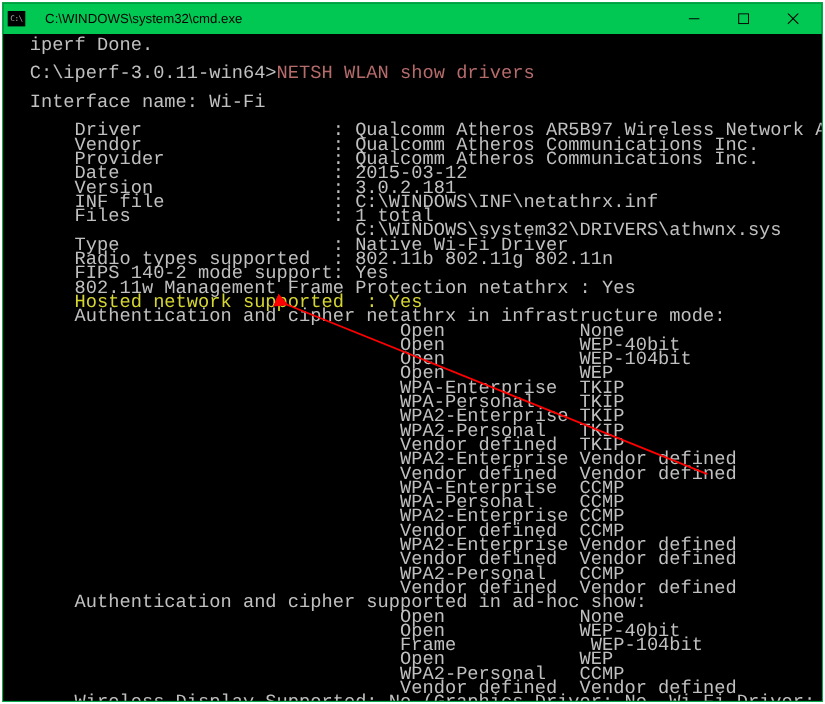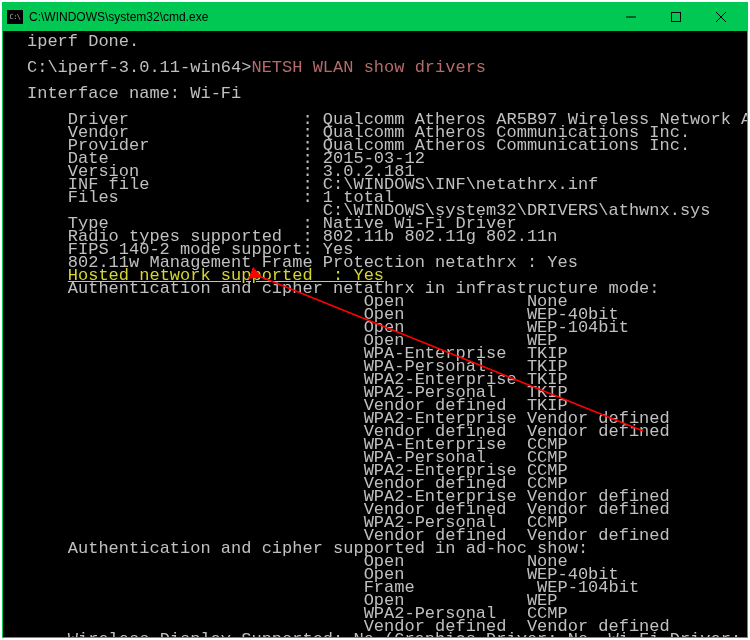--- a/index.html
+++ b/index.html
@@ -37,21 +37,21 @@
     background: #000;
     margin-right: 6px;
     display: flex;
     align-items: center;
     justify-content: center;
     color: #aaa;
     font-size: 7px;
     font-family: Consolas, monospace;
     letter-spacing: -0.5px;
   }
-  .title-text { flex: 0 0 auto; }
+  .title-text { flex: 0 0 auto; margin-left: 12px; }
   .title-spacer { flex: 1; }
   .win-controls { display: flex; height: 100%; }
   .win-btn {
     width: 45px;
     display: flex;
     align-items: center;
     justify-content: center;
     font-size: 10px;
     color: #000;
   }
@@ -61,21 +61,21 @@
     background: #000;
     color: #c0c0c0;
     font-size: 17px;
     line-height: 13px;
     padding: 4px 24px;
     white-space: pre;
     overflow: hidden;
     position: relative;
   }
   .hl-cmd { color: #b66b6b; }
-  .hl-hosted { color: #d6d633; text-decoration: underline; }
+  .hl-hosted { color: #d6d633; }
   .arrow-overlay {
     position: absolute;
     left: 0; top: 0;
     pointer-events: none;
   }
 </style>
 </head>
 <body>
 
 <div class="window">

